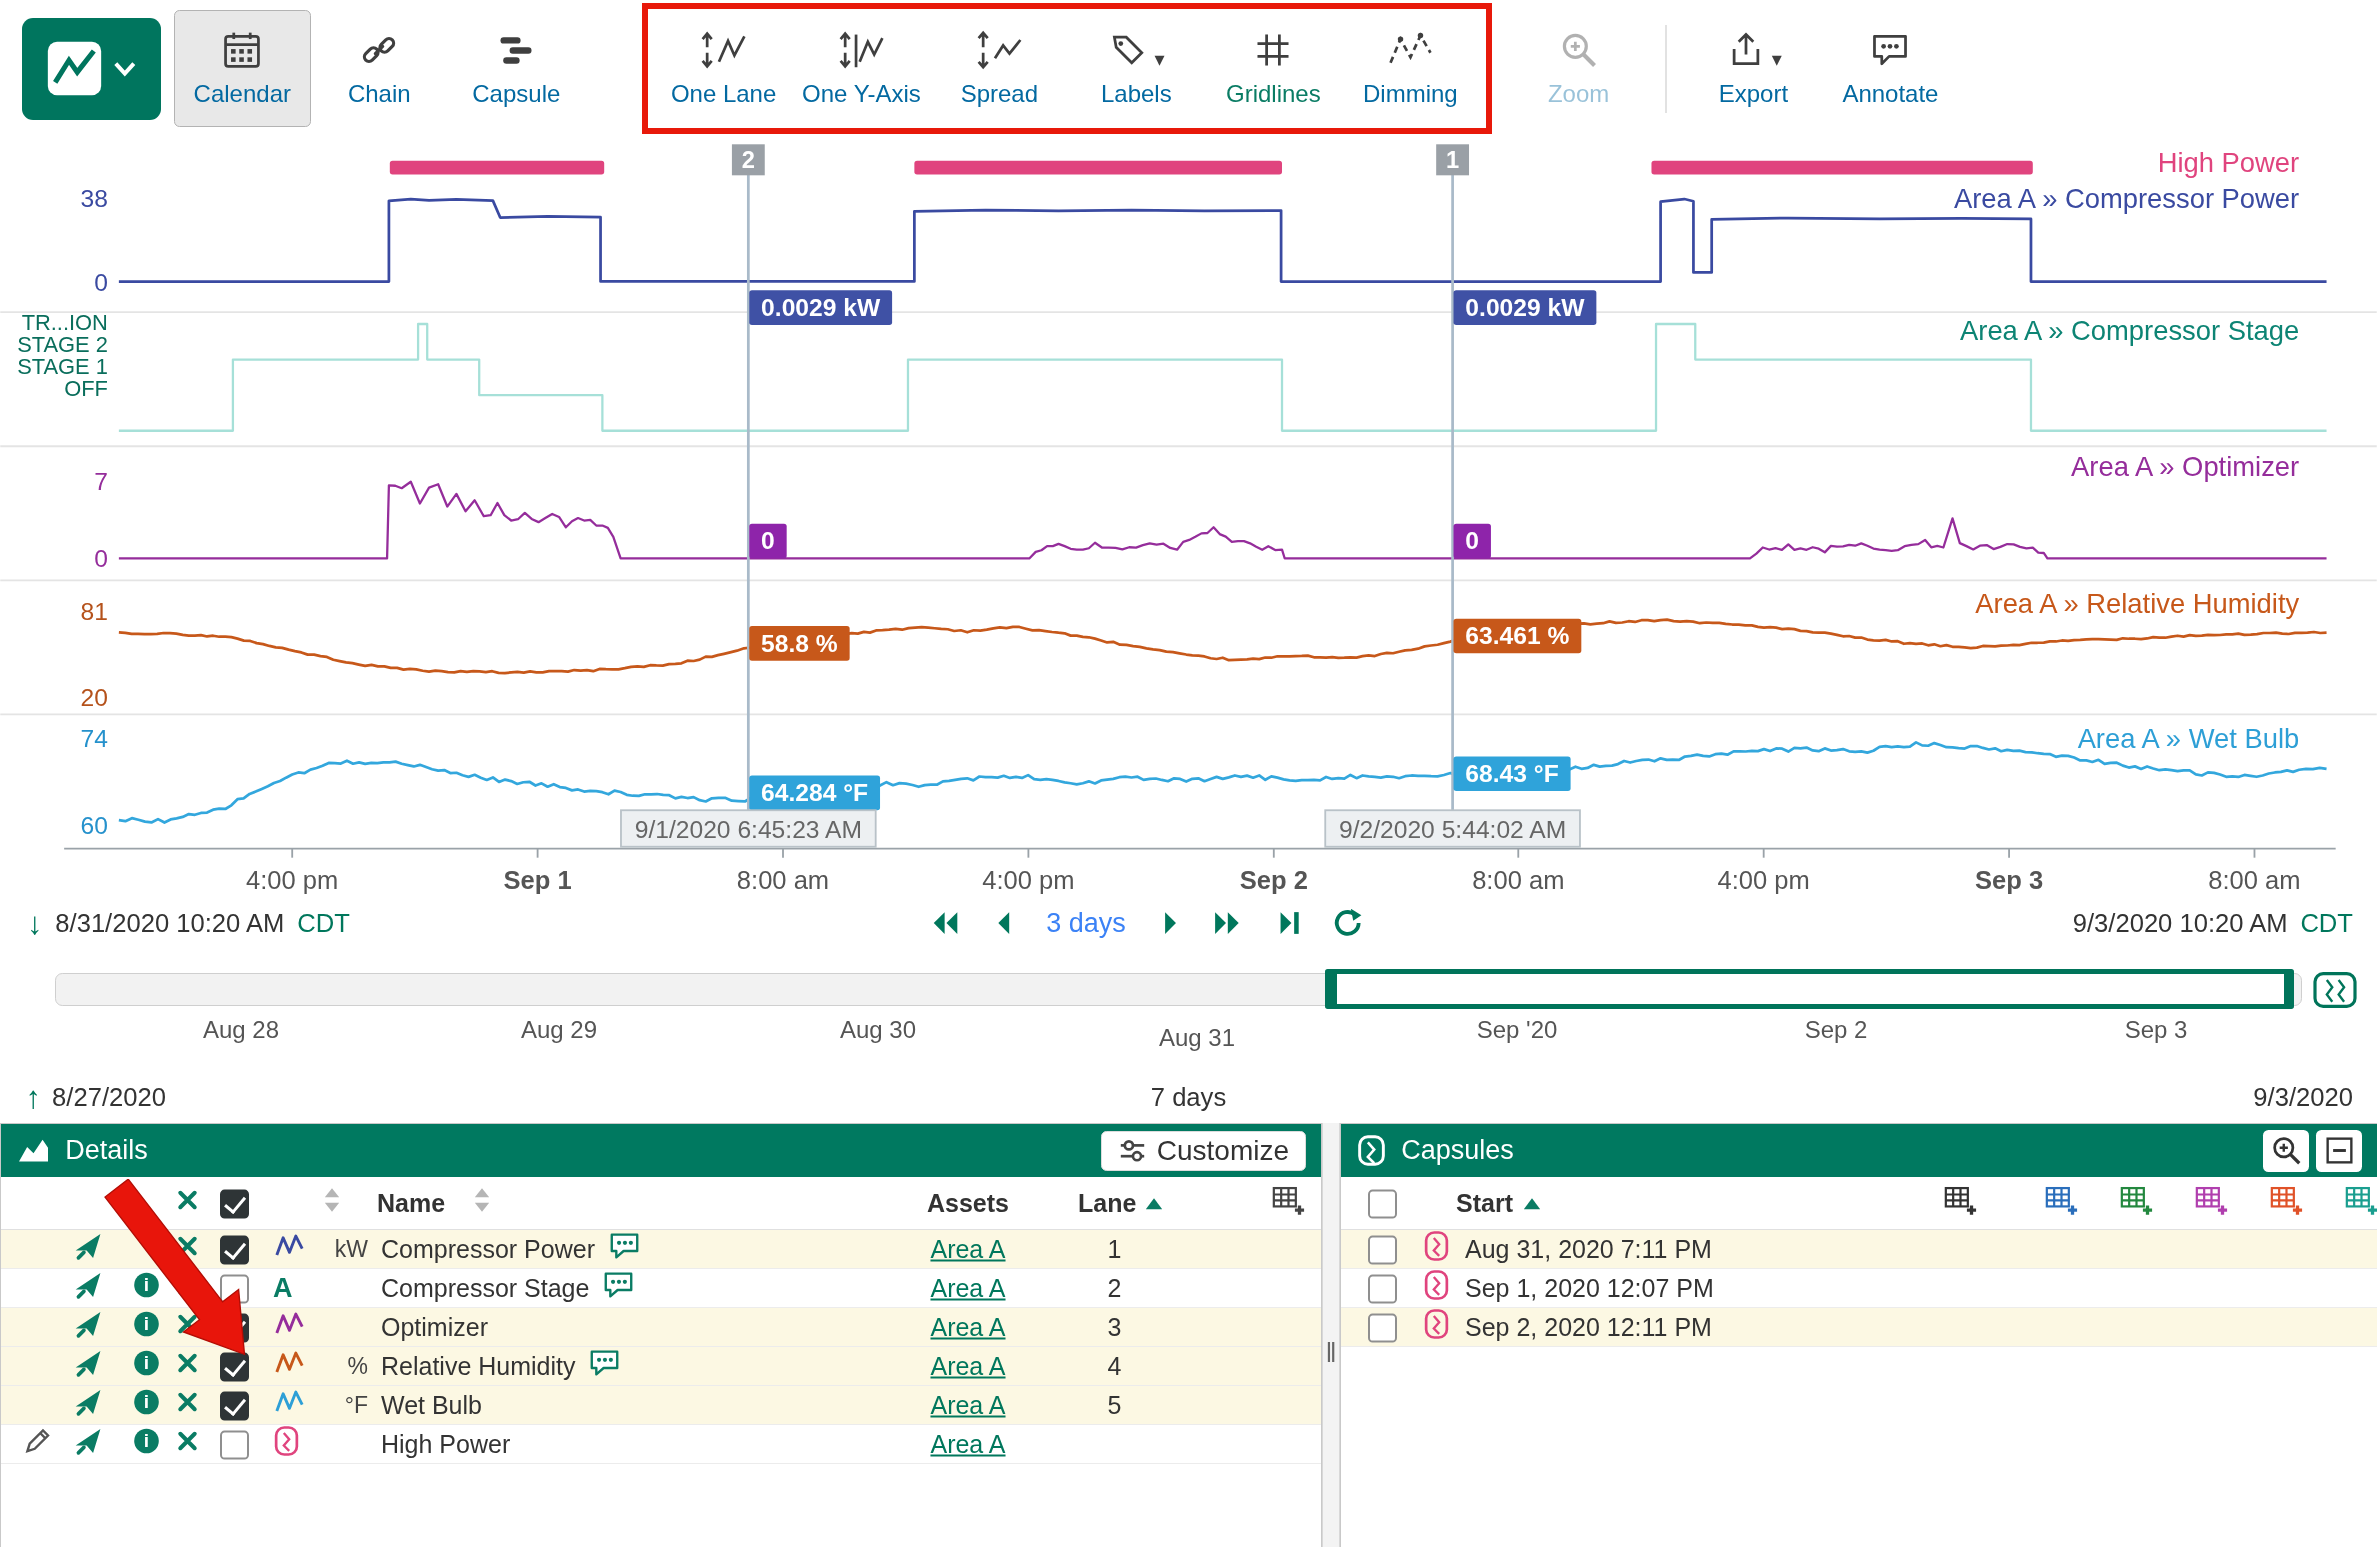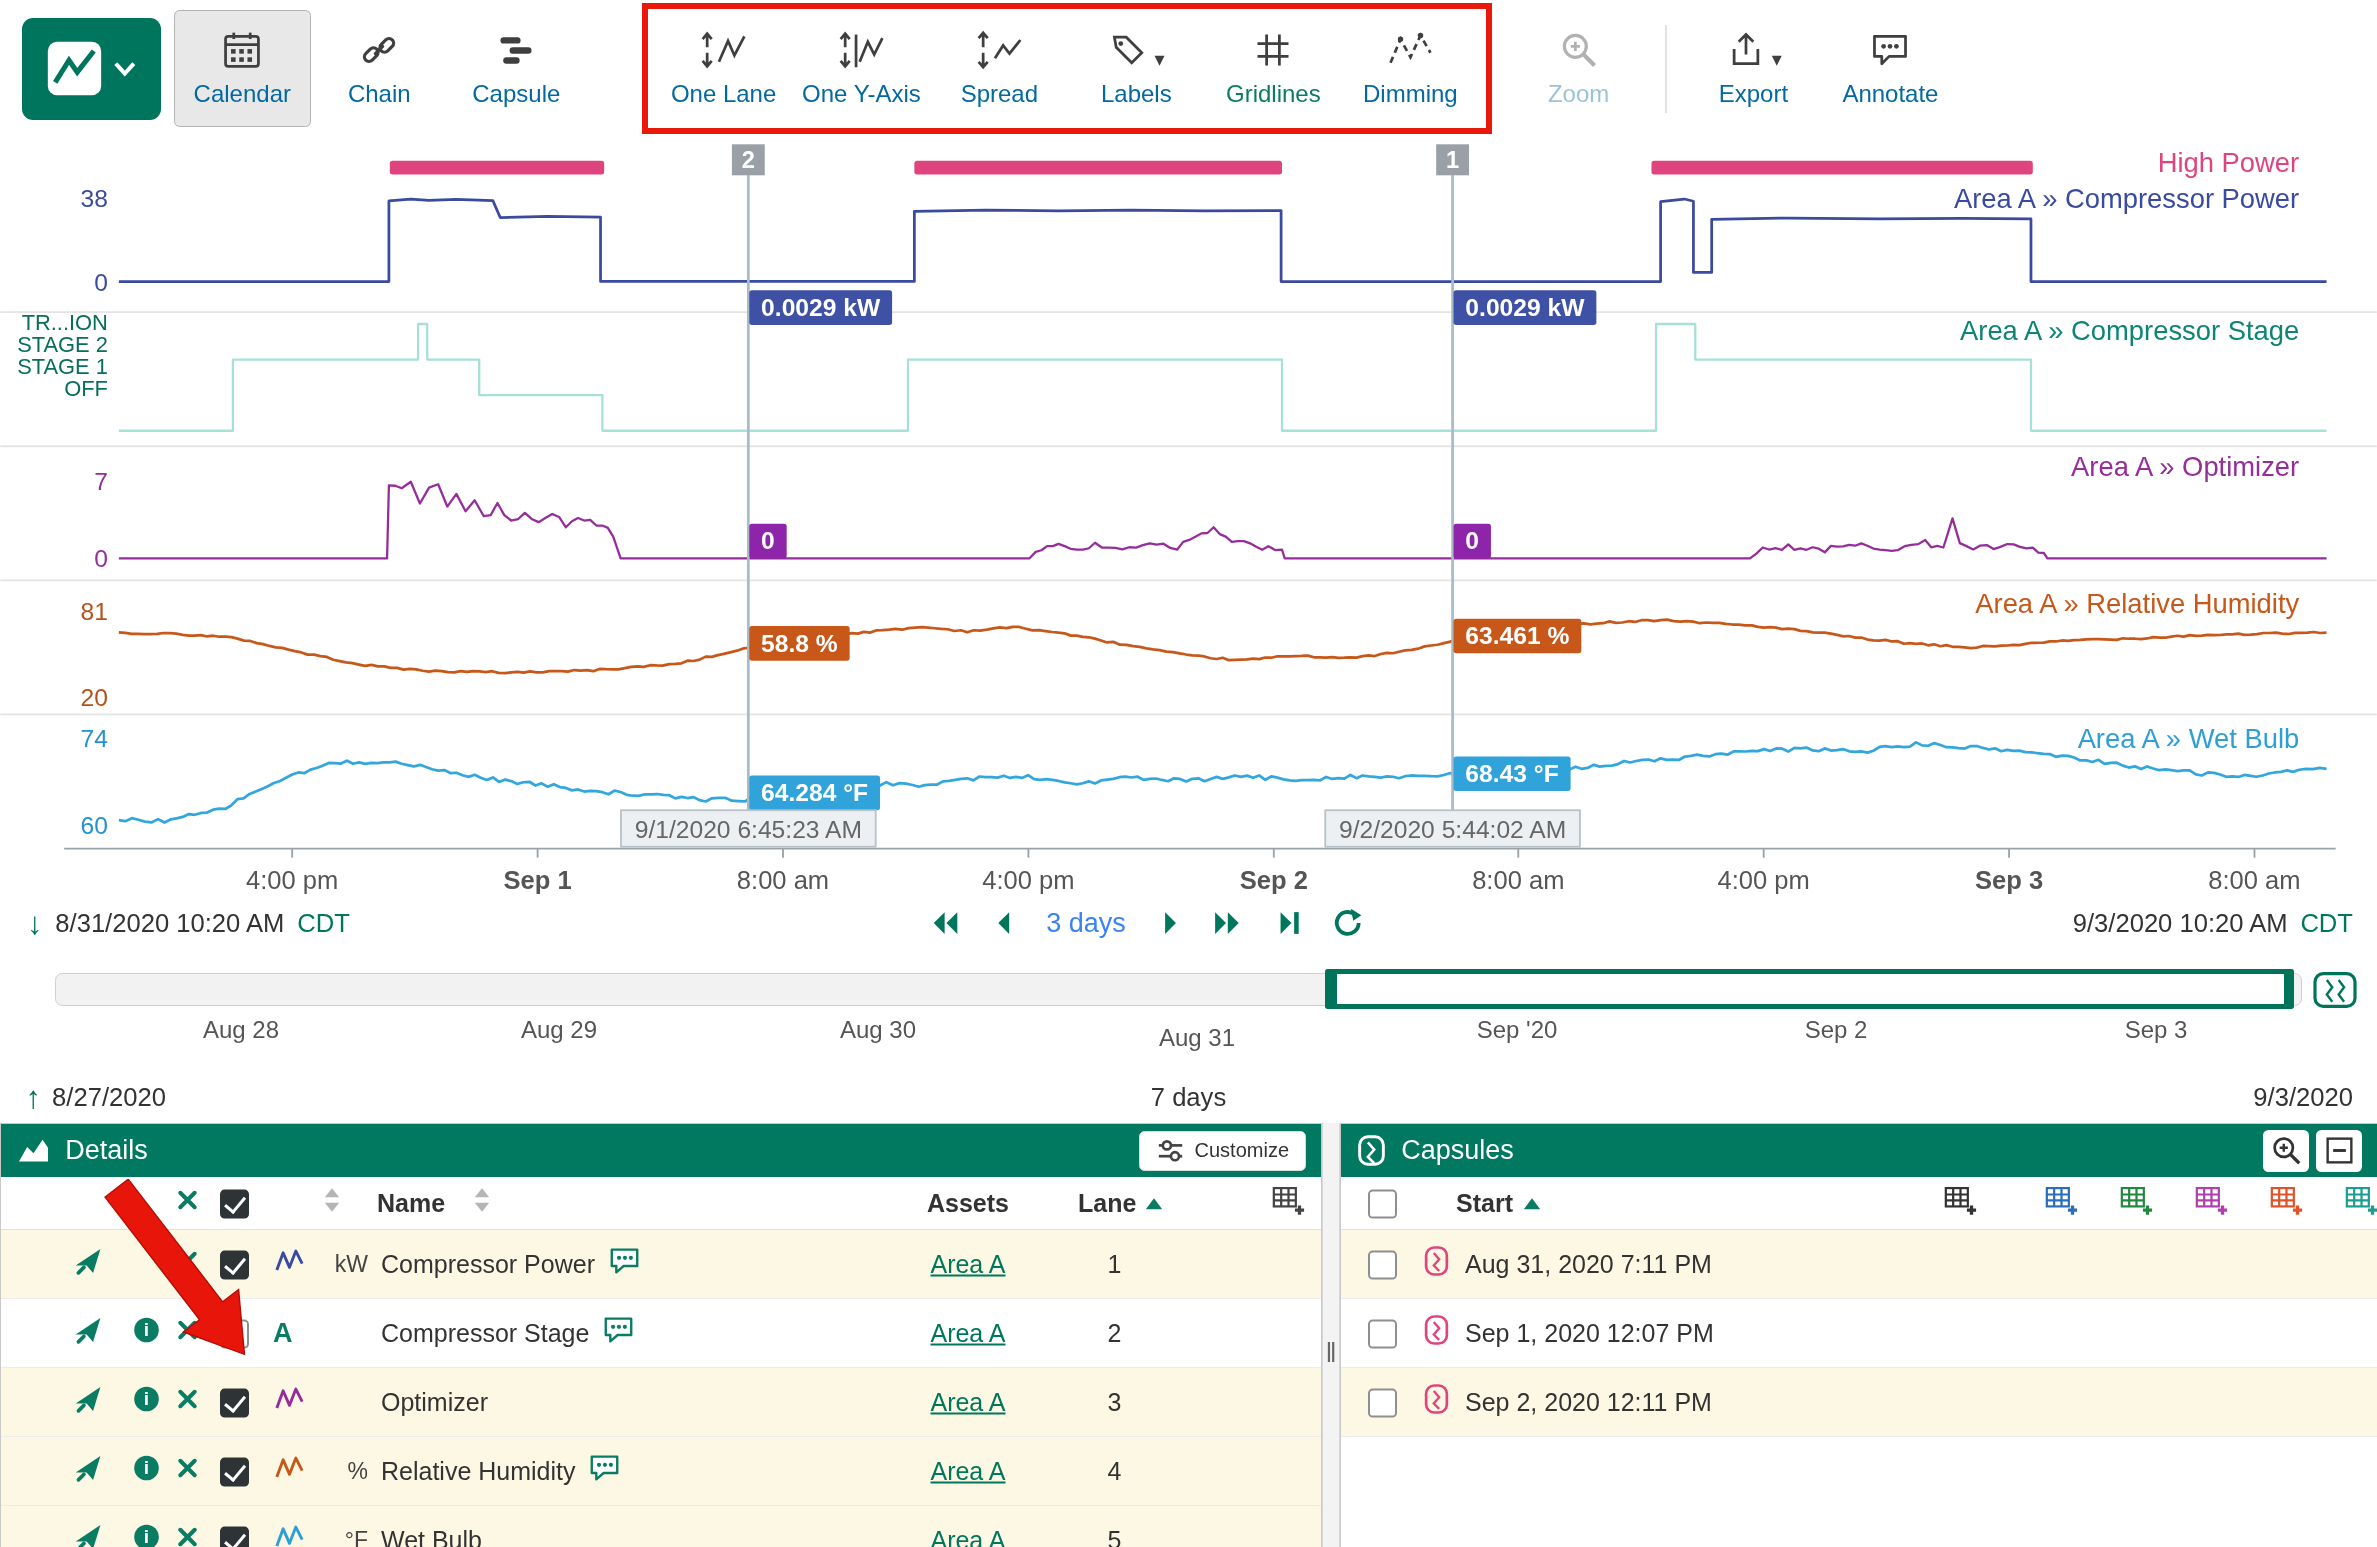--- a/index.html
+++ b/index.html
@@ -41,27 +41,27 @@
 #range-row{position:absolute;left:0;top:1077px;width:2377px;height:40px;font-size:25.6px}
 .range-left{position:absolute;left:25.6px;top:50%;transform:translateY(-50%);display:flex;gap:11px;align-items:center}
 .range-center{position:absolute;left:50%;top:50%;transform:translate(-50%,-50%)}
 .range-right{position:absolute;right:24px;top:50%;transform:translateY(-50%)}
 
 .panel{position:absolute;top:1123px;height:425px;border:0.9px solid #c9c9c9;background:#fff;overflow:hidden}
 #details-panel{left:0;width:1322px}
 #capsules-panel{left:1340px;width:1038px}
 .panel-header{height:53px;background:#007960;display:flex;align-items:center;padding:0 14.6px;gap:14.6px}
 .panel-title{color:#fff;font-size:27px;font-weight:normal}
-.customize-btn{margin-left:auto;background:#fff;border:0.9px solid #dcdcdc;border-radius:5.5px;height:40px;display:flex;align-items:center;gap:11px;padding:0 16.4px;font-size:20px;color:#333;cursor:pointer}
+.customize-btn{margin-left:auto;background:#fff;border:0.9px solid #dcdcdc;border-radius:5.5px;height:40px;display:flex;align-items:center;gap:11px;padding:0 16.4px;font-size:28px;color:#333;cursor:pointer}
 .hdr-btn{background:#fff;border-radius:5.5px;width:46px;height:42px;display:flex;align-items:center;justify-content:center;cursor:pointer}
 .hdr-btn + .hdr-btn{margin-left:7.3px}
 .spacer{margin-left:auto;display:flex}
 .thead{position:relative;height:53px;border-bottom:1.8px solid #e0e0e0;font-weight:bold;font-size:25px;background:#fff}
 .cell{position:absolute;top:50%;transform:translateY(-50%)}
-.drow{position:relative;height:69px;border-bottom:0.9px solid #ececec;font-size:25px;background:#fff}
+.drow{position:relative;height:39px;border-bottom:0.9px solid #ececec;font-size:25px;background:#fff}
 .drow.hl{background:#fcf8e3}
 .chk{display:inline-block;width:29px;height:29px;border:2.7px solid #8f8f8f;border-radius:4.6px;background:#fff;cursor:pointer;vertical-align:middle}
 .chk.on{background:#2e3436;border-color:#2e3436;position:relative}
 .chk.on::after{content:"";position:absolute;left:7.3px;top:0.9px;width:9px;height:17.3px;border:solid #fff;border-width:0 3.7px 3.7px 0;transform:rotate(40deg)}
 .alink{color:#00775c;text-decoration:underline;cursor:pointer}
 
 .co-edit{left:20px}.co-rocket{left:71px}.co-info{left:130px}.co-x{left:173px}.co-chk{left:219px}
 .co-type{left:272px}.co-unit{left:310px;width:57px;text-align:right;font-size:23px;color:#444}
 .co-name{left:380px;display:flex;align-items:center;gap:12.8px;white-space:nowrap}
 .co-nameh{left:376px}.co-sort1{left:321px}.co-sort2{left:471px}

